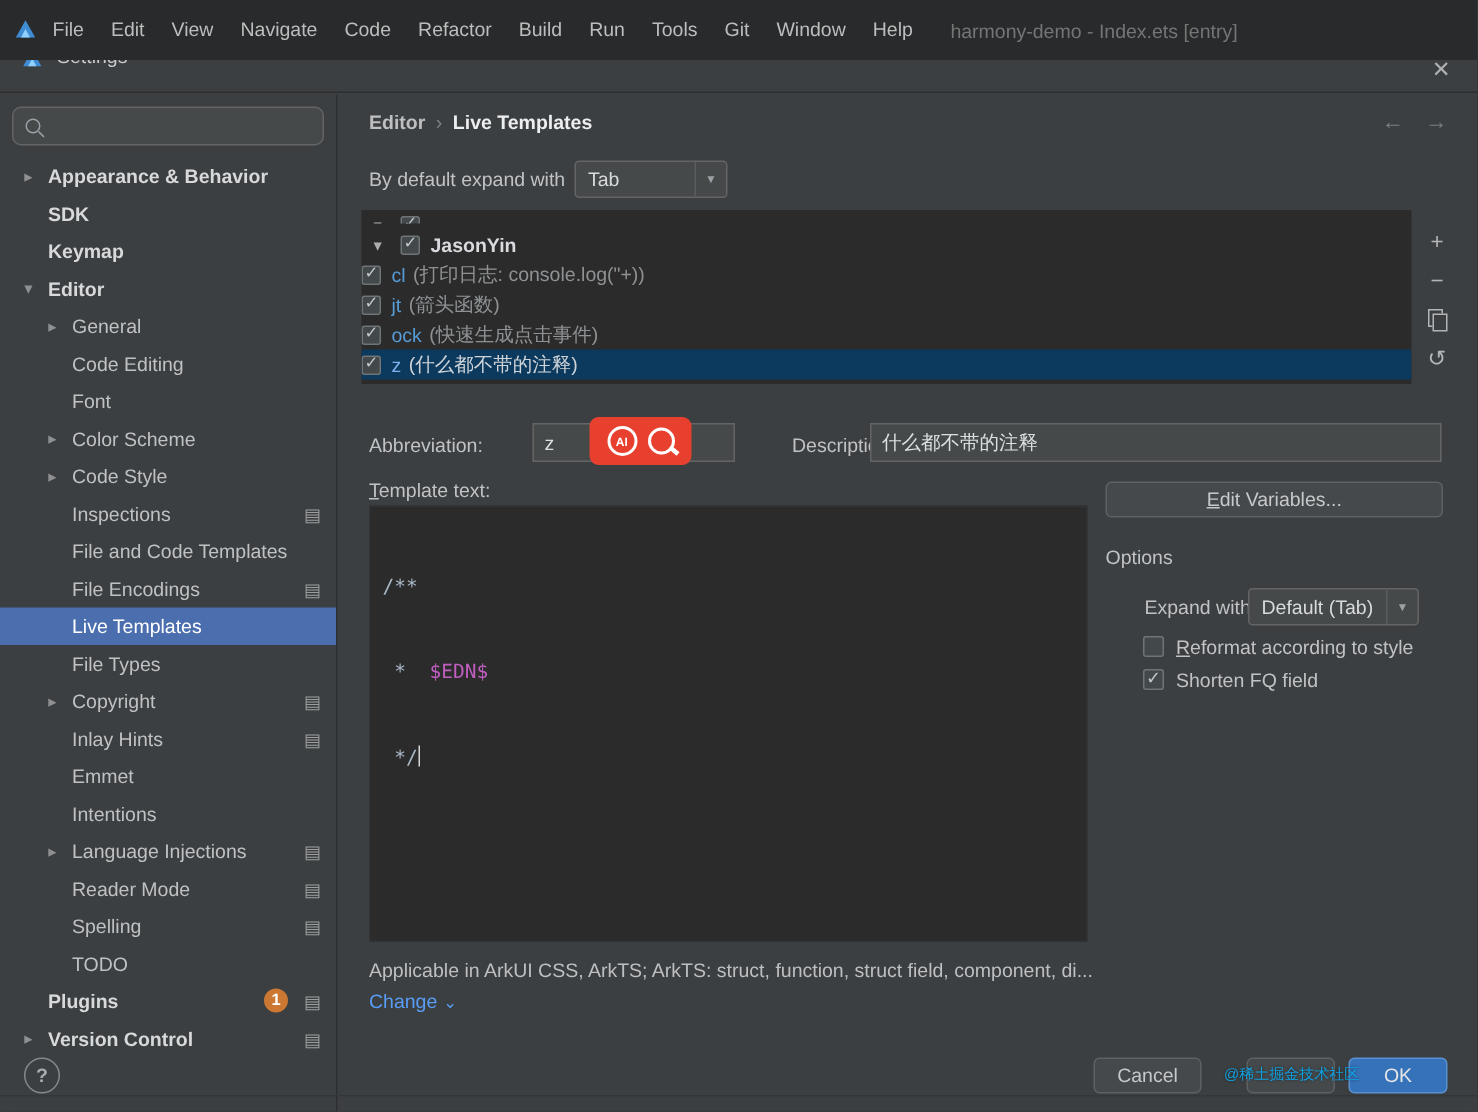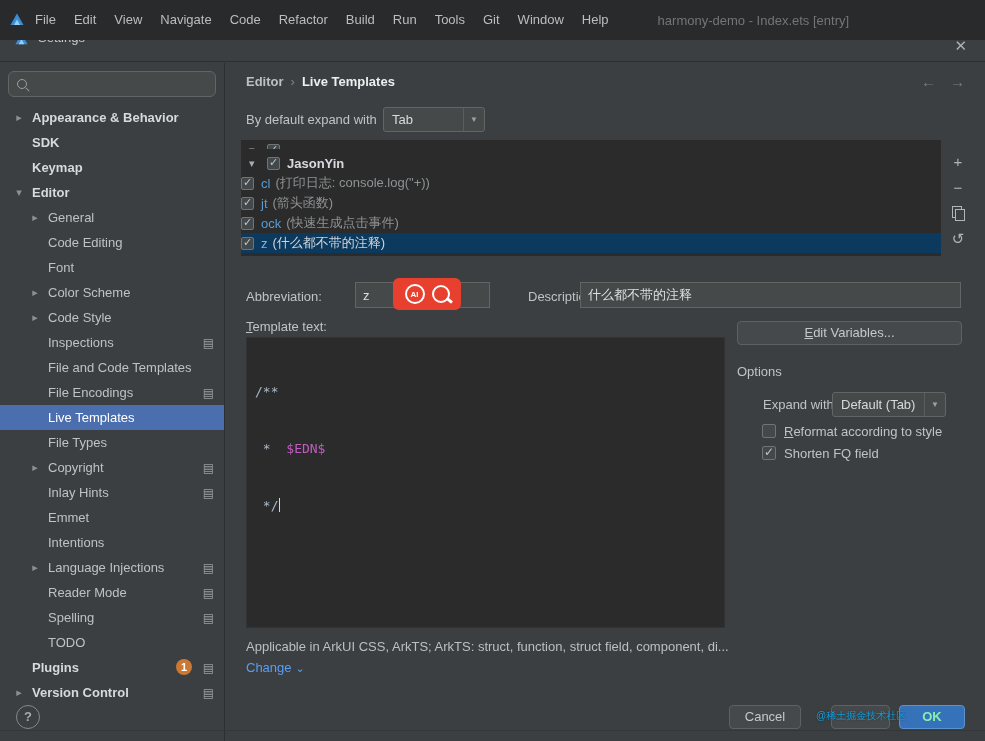--- a/index.html
+++ b/index.html
@@ -3,21 +3,21 @@
 <meta charset="utf-8">
 <style>
   html,body{margin:0;padding:0;width:985px;height:741px;overflow:hidden;background:#3c3f41;
     font-family:"Liberation Sans","DejaVu Sans",sans-serif;font-size:13px;color:#bfc1c3;
     cursor:default;-webkit-user-select:none;user-select:none;position:relative}
 
   
   .menubar{position:absolute;top:0;left:0;width:100%;height:40px;background:#282a2b;
     display:flex;align-items:center;padding-left:8px;box-sizing:border-box;z-index:3}
   .menu-item{padding:0 9px;line-height:30px;color:#bdbdbd}
-  .window-title{margin-left:40px;color:#757575}
+  .window-title{margin-left:16px;color:#757575}
   .logo{display:inline-flex;align-items:center;justify-content:center;width:18px;height:18px}
 
   
   .dialog{position:absolute;top:30px;left:0;right:0;bottom:0;background:#3c3f41;
     box-shadow:0 -6px 14px rgba(0,0,0,.55);z-index:2}
   .titlebar{position:absolute;top:0;left:0;right:0;height:32px;border-bottom:1px solid #2d2f30;
     display:flex;align-items:flex-start;padding-left:12px;box-sizing:border-box}
   .dialog-title{color:#c9cbcc;margin-left:8px}
   .close{position:absolute;right:18px;top:7px;color:#aeb0b2;font-size:15px;cursor:pointer}
 
@@ -98,21 +98,21 @@
   .editor{position:absolute;left:20px;top:274px;width:479px;height:291px;background:#2b2b2b;
     border:1px solid #313335;box-sizing:border-box;font-family:"DejaVu Sans Mono","Liberation Mono",monospace;
     font-size:13px;line-height:19px;padding:6px 8px;white-space:pre;cursor:text}
   .cmt{color:#a9b7c6}
   .tvar{color:#c05ec0}
   .caret{display:inline-block;width:1px;height:14px;background:#d7d7d7;vertical-align:-2px;margin-left:1px}
 
   .btn{position:absolute;height:24px;border:1px solid #5e6163;border-radius:4px;background:#45494b;
     color:#c6c8ca;text-align:center;line-height:22px;box-sizing:border-box;cursor:pointer}
   .btn-wide{left:511px;top:258px;width:225px}
-  .btn-ok{background:#3672b9;border-color:#5a92d1;color:#86efac;font-weight:bold}
+  .btn-ok{background:#3672b9;border-color:#5a92d1;color:#e5e5e5;font-weight:normal}
 
   .opt-cb{position:absolute;width:14px;height:14px;background:#43494b;border:1px solid #6f7577;
     border-radius:2px;box-sizing:border-box;cursor:pointer}
   .opt-cb.checked::after{content:"\2713";position:absolute;left:1px;top:-2px;color:#c3c7cb;font-size:12px;line-height:14px}
 
   .link{position:absolute;color:#589df6;cursor:pointer}
   .link .lcaret{font-size:11px;margin-left:4px}
 
   
   .footer-line{position:absolute;left:0;right:0;top:700px;border-top:1px solid #34373a;z-index:3}

